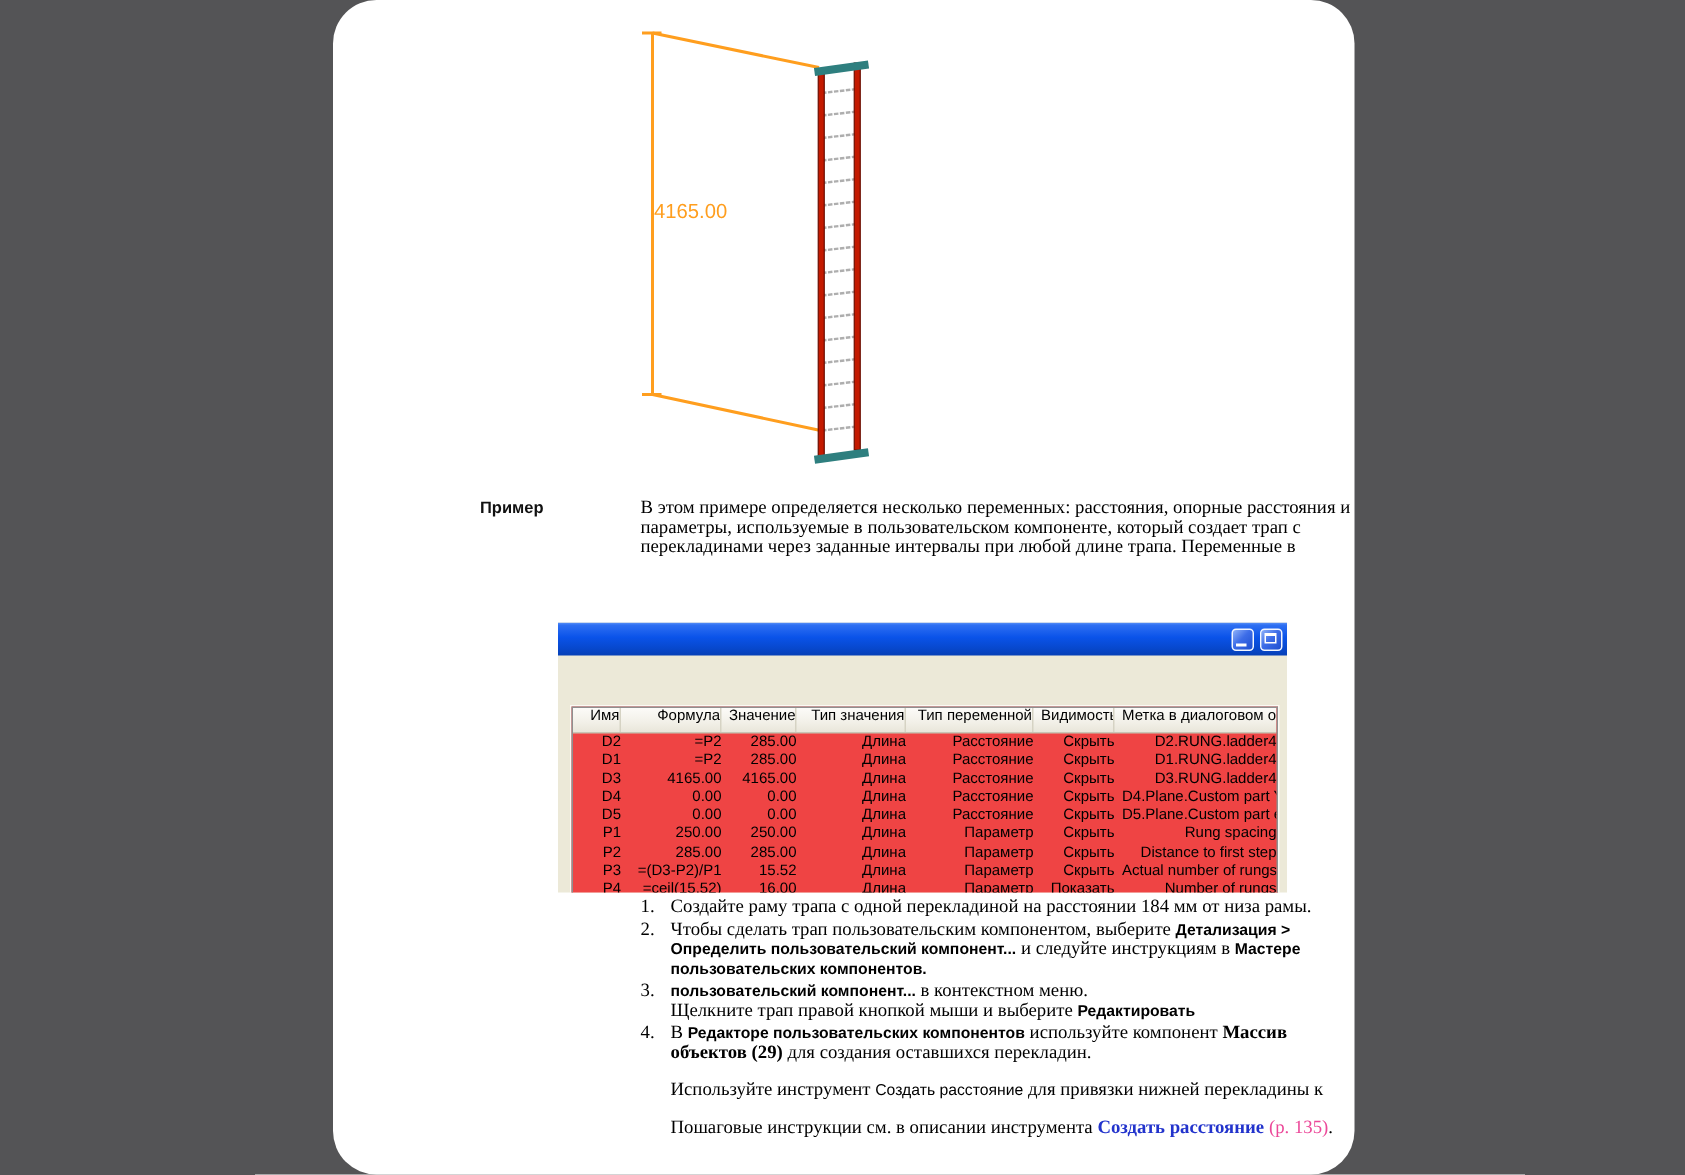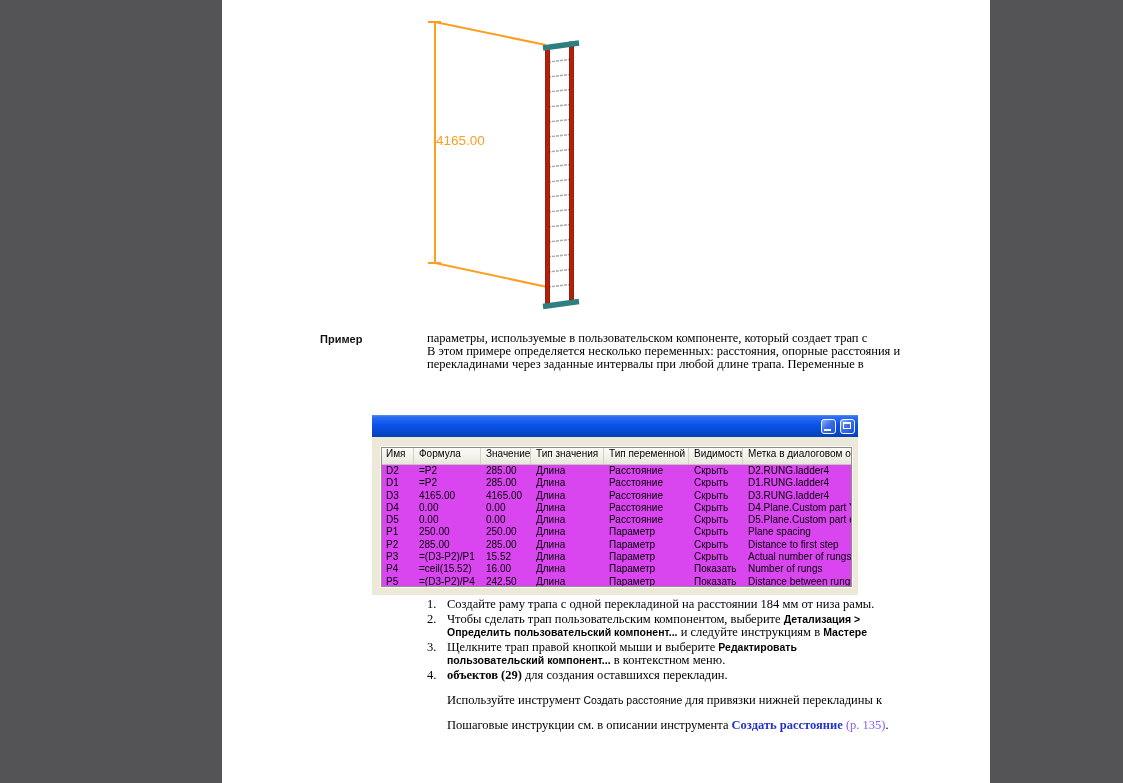--- a/index.html
+++ b/index.html
@@ -3,60 +3,61 @@
 <meta charset="utf-8">
 <style>
   html,body{margin:0;padding:0;}
   body{
     width:1123px;height:783px;overflow:hidden;
     background:#545456;
     font-family:"Liberation Serif",serif;
     position:relative;
   }
   .paper{
-    position:absolute;left:222px;top:0;width:768px;height:783px;
-    background:#ffffff;color:#000;
+    position:absolute;left:222px;top:0;width:681px;height:783px;
+    background:#ffffff;color:#000;border-radius:29px;
   }
   
   .drawing{position:absolute;left:200px;top:15px;width:180px;height:300px;}
   
   .example-label{
     position:absolute;left:98px;top:333px;
     font:bold 11px "Liberation Sans",sans-serif;color:#111;
   }
   .intro{position:absolute;left:205px;top:332px;width:460px;}
   .tl{white-space:pre;height:13px;line-height:13px;font-size:12.5px;}
   .sg-p{font-family:"Liberation Serif",serif;}
   .sg-ui{font:bold 10.5px "Liberation Sans",sans-serif;}
   .sg-uin{font:10.5px "Liberation Sans",sans-serif;}
   .sg-bserif{font-weight:bold;font-family:"Liberation Serif",serif;}
   .sg-linkb{font-weight:bold;color:#2233cc;font-family:"Liberation Serif",serif;cursor:pointer;}
-  .sg-link{color:#8b5cf6;font-family:"Liberation Serif",serif;cursor:pointer;}
+  .sg-link{color:#ec4899;font-family:"Liberation Serif",serif;cursor:pointer;}
   
   .dialog{
     position:absolute;left:150px;top:415px;width:486px;height:180px;
     background:#ece9d8;overflow:hidden;
   }
   .titlebar{
     position:absolute;left:0;top:0;width:100%;height:22px;
     background:linear-gradient(180deg,#5a91f7 0%,#2e6ff2 8%,#0a53e9 45%,#0747cb 80%,#0640b6 100%);
   }
   .tb-btn{
     position:absolute;top:4px;width:15px;height:15px;box-sizing:border-box;
     border:1px solid #f2f6ff;border-radius:3px;
     background:linear-gradient(135deg,#8fb2f9 0%,#3d6de8 45%,#1e4fd0 100%);
     cursor:pointer;
   }
   .tb-min{right:22px;} .tb-max{right:3px;}
   .glyph-min{position:absolute;left:2px;bottom:2px;width:7px;height:2px;background:#fff;}
   .glyph-max{position:absolute;left:2px;top:2px;width:8px;height:7px;box-sizing:border-box;border:1px solid #fff;border-top-width:2px;}
   .vtable{
-    position:absolute;left:9px;top:32px;width:471px;height:140px;box-sizing:border-box;
-    background:#d946ef;border:1px solid #8f8f8f;box-shadow:0 0 0 1px #fbfaf4;
+    position:absolute;left:9px;top:56px;width:471px;height:140px;box-sizing:border-box;
+    background:#ef4444;border:1px solid #8f8f8f;box-shadow:0 0 0 1px #fbfaf4;
     overflow:hidden;
+    text-align:right;
   }
   .thead{
     display:flex;height:16px;line-height:15px;
     background:linear-gradient(180deg,#fcfbf8 0%,#f2f0e8 60%,#e9e6da 100%);
     border-bottom:1px solid #c8c4b4;
   }
   .thead .tcell{border-right:1px solid #d6d3c4;}
   .thead .tcell:last-child{border-right:none;}
   .tcell{
     white-space:nowrap;overflow:hidden;box-sizing:border-box;
@@ -112,22 +113,22 @@
 
     <g stroke="#2e7f7f" stroke-width="5.5">
       <path d="M121,33 L157,28"></path>
       <path d="M121,291.5 L157,286.5"></path>
     </g>
   </svg>
 
   <div class="example-label">Пример</div>
 
   <div class="intro">
+    <div class="tl"><span class="sg-p">В этом примере определяется несколько переменных: расстояния, опорные расстояния и</span></div>
     <div class="tl"><span class="sg-p">параметры, используемые в пользовательском компоненте, который создает трап с</span></div>
-    <div class="tl"><span class="sg-p">В этом примере определяется несколько переменных: расстояния, опорные расстояния и</span></div>
     <div class="tl"><span class="sg-p">перекладинами через заданные интервалы при любой длине трапа. Переменные в</span></div>
   </div>
 
   <div class="dialog">
     <div class="titlebar">
       <div class="tb-btn tb-min">
         <span class="glyph-min"></span>
       </div>
       <div class="tb-btn tb-max">
         <span class="glyph-max"></span>
@@ -189,21 +190,21 @@
             <div class="tcell c5">Скрыть</div>
             <div class="tcell c6">D5.Plane.Custom part end</div>
           </div>
           <div class="trow">
             <div class="tcell c0">P1</div>
             <div class="tcell c1">250.00</div>
             <div class="tcell c2">250.00</div>
             <div class="tcell c3">Длина</div>
             <div class="tcell c4">Параметр</div>
             <div class="tcell c5">Скрыть</div>
-            <div class="tcell c6">Plane spacing</div>
+            <div class="tcell c6">Rung spacing</div>
           </div>
           <div class="trow">
             <div class="tcell c0">P2</div>
             <div class="tcell c1">285.00</div>
             <div class="tcell c2">285.00</div>
             <div class="tcell c3">Длина</div>
             <div class="tcell c4">Параметр</div>
             <div class="tcell c5">Скрыть</div>
             <div class="tcell c6">Distance to first step</div>
           </div>
@@ -243,32 +244,34 @@
       <div class="num">1.</div>
       <div>
         <div class="tl"><span class="sg-p">Создайте раму трапа с одной перекладиной на расстоянии 184 мм от низа рамы.</span></div>
       </div>
     </div>
     <div class="step">
       <div class="num">2.</div>
       <div>
         <div class="tl"><span class="sg-p">Чтобы сделать трап пользовательским компонентом, выберите </span><span class="sg-ui">Детализация &gt;</span></div>
         <div class="tl"><span class="sg-ui">Определить пользовательский компонент...</span><span class="sg-p"> и следуйте инструкциям в </span><span class="sg-ui">Мастере</span></div>
+        <div class="tl"><span class="sg-ui">пользовательских компонентов.</span></div>
       </div>
     </div>
     <div class="step">
       <div class="num">3.</div>
       <div>
+        <div class="tl"><span class="sg-ui">пользовательский компонент...</span><span class="sg-p"> в контекстном меню.</span></div>
         <div class="tl"><span class="sg-p">Щелкните трап правой кнопкой мыши и выберите </span><span class="sg-ui">Редактировать</span></div>
-        <div class="tl"><span class="sg-ui">пользовательский компонент...</span><span class="sg-p"> в контекстном меню.</span></div>
       </div>
     </div>
     <div class="step">
       <div class="num">4.</div>
       <div>
+        <div class="tl"><span class="sg-p">В </span><span class="sg-ui">Редакторе пользовательских компонентов</span><span class="sg-p"> используйте компонент </span><span class="sg-bserif">Массив</span></div>
         <div class="tl"><span class="sg-bserif">объектов (29)</span><span class="sg-p"> для создания оставшихся перекладин.</span></div>
       </div>
     </div>
     <div class="cont">
       <div class="tl"><span class="sg-p">Используйте инструмент </span><span class="sg-uin">Создать расстояние</span><span class="sg-p"> для привязки нижней перекладины к</span></div>
     </div>
     <div class="cont">
       <div class="tl"><span class="sg-p">Пошаговые инструкции см. в описании инструмента </span><span class="sg-linkb">Создать расстояние</span><span class="sg-p"> </span><span class="sg-link">(p. 135)</span><span class="sg-p">.</span></div>
     </div>
   </div>

